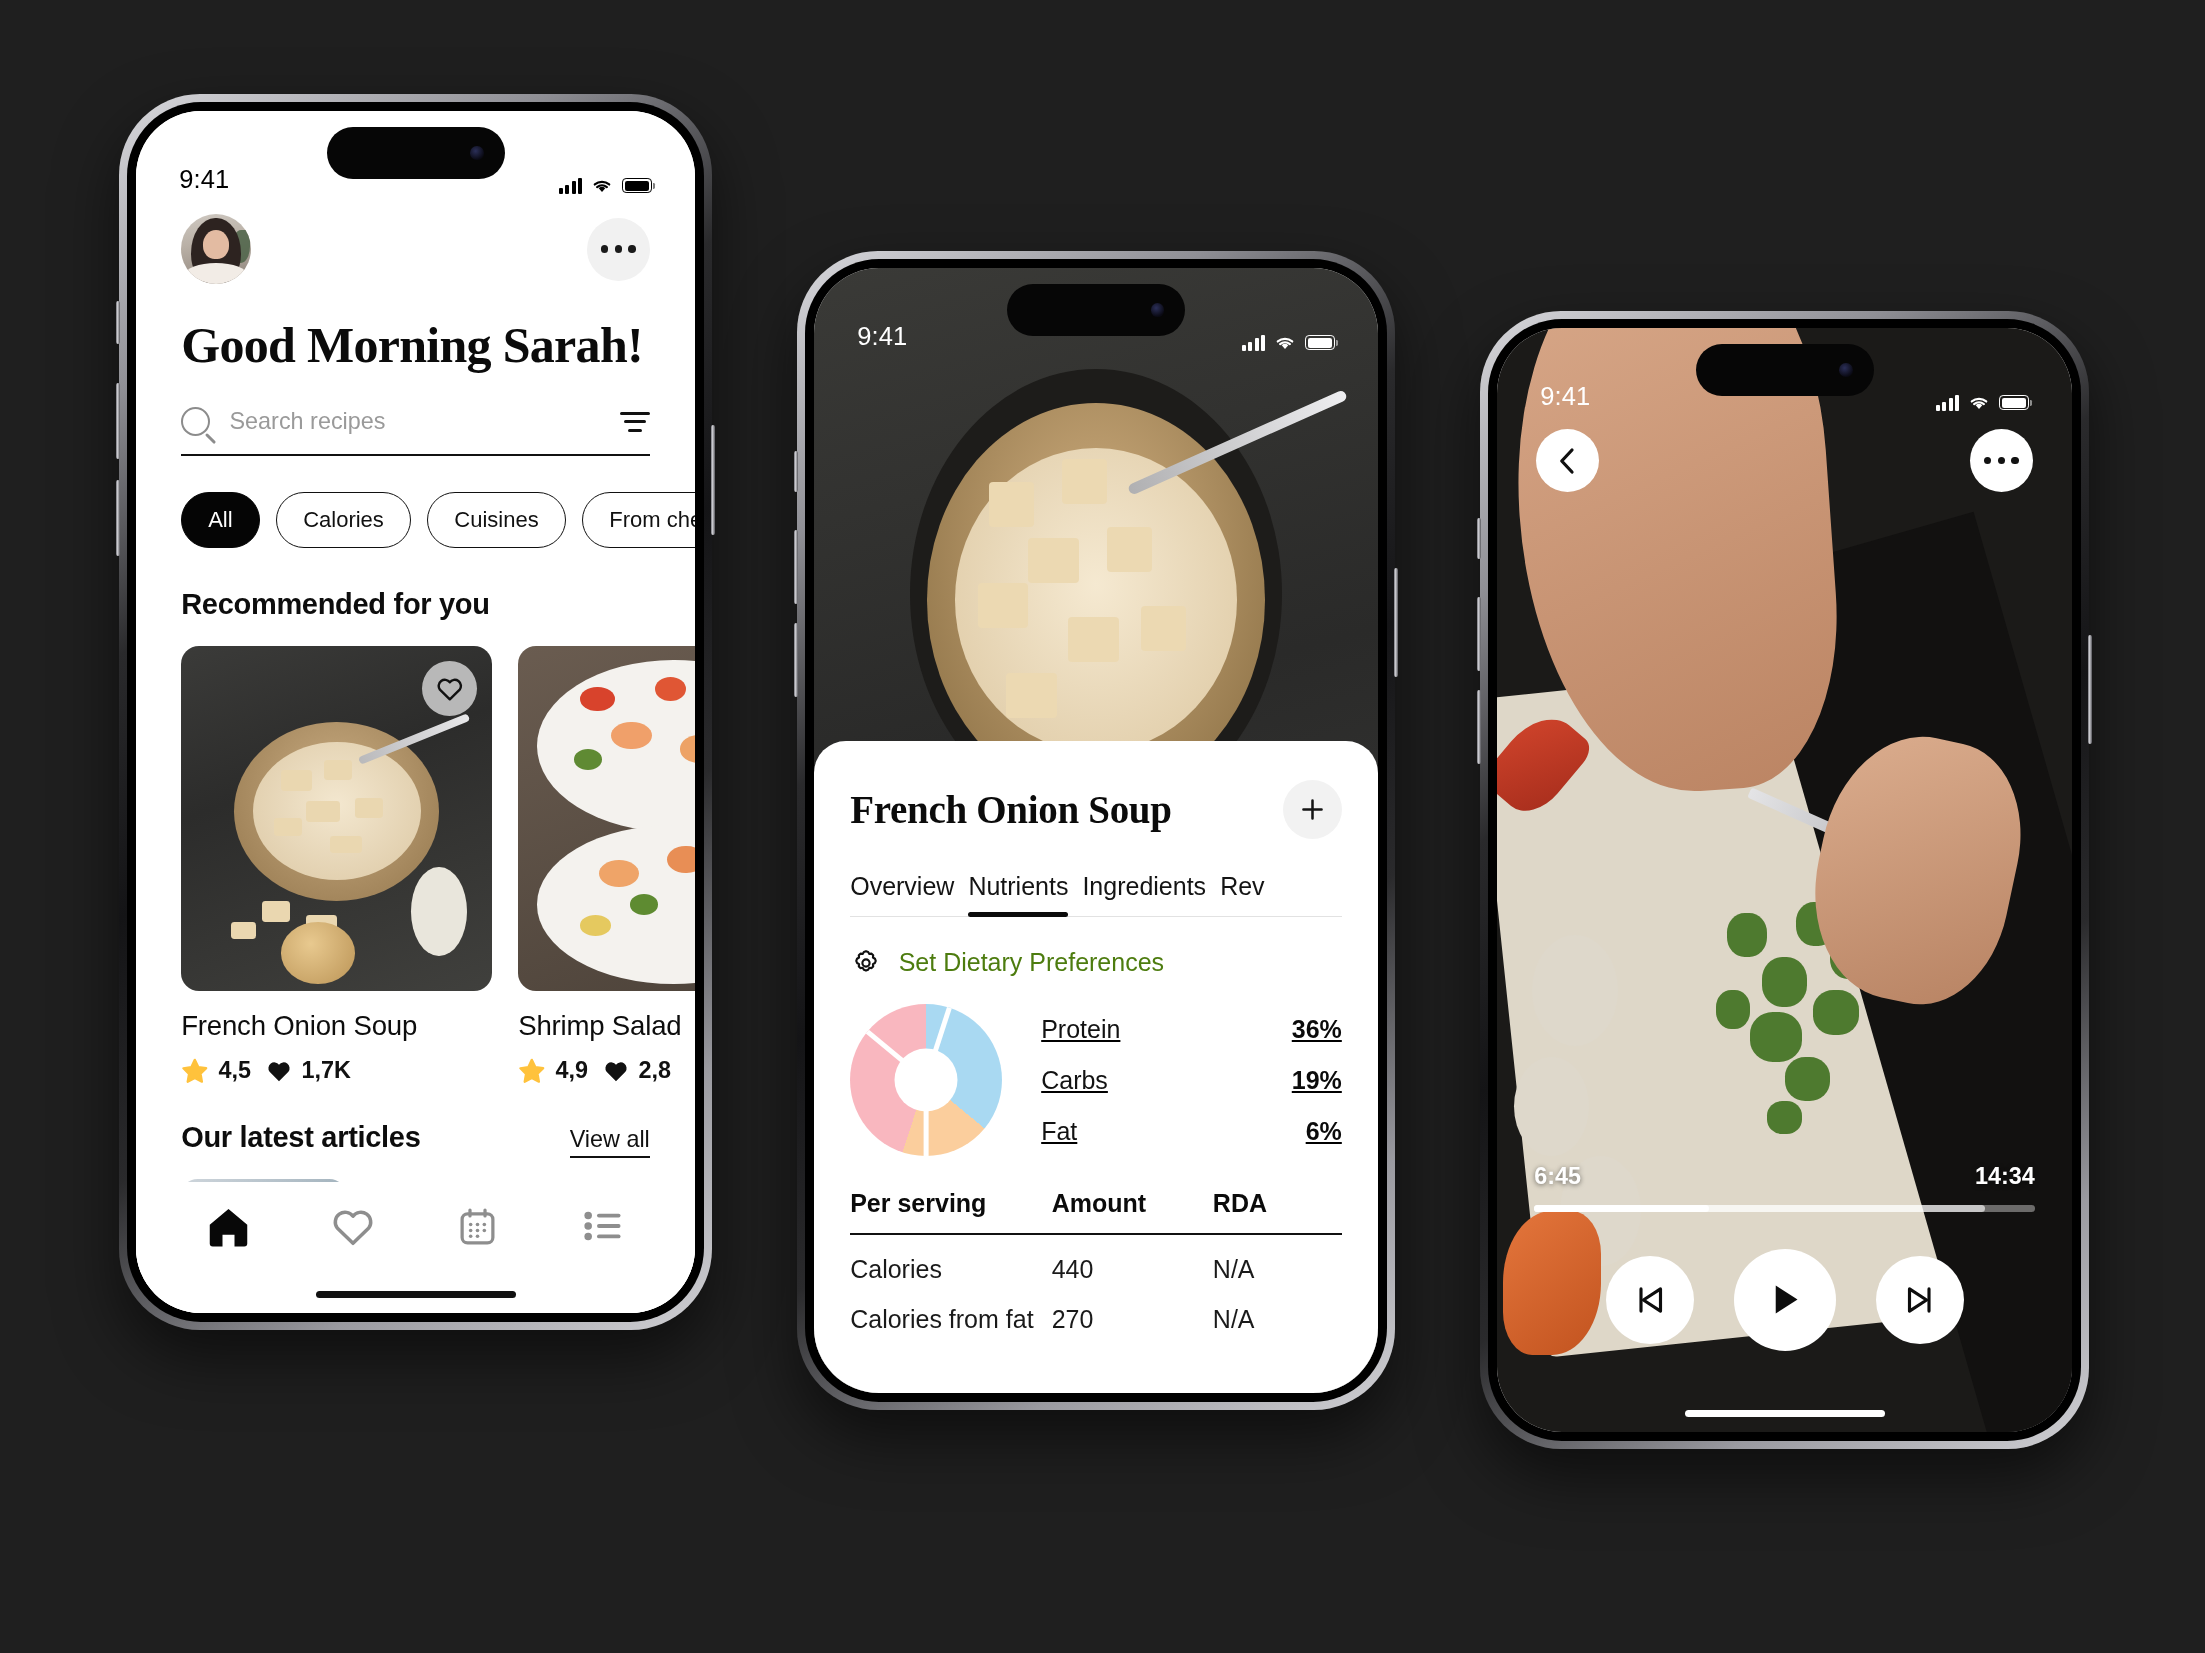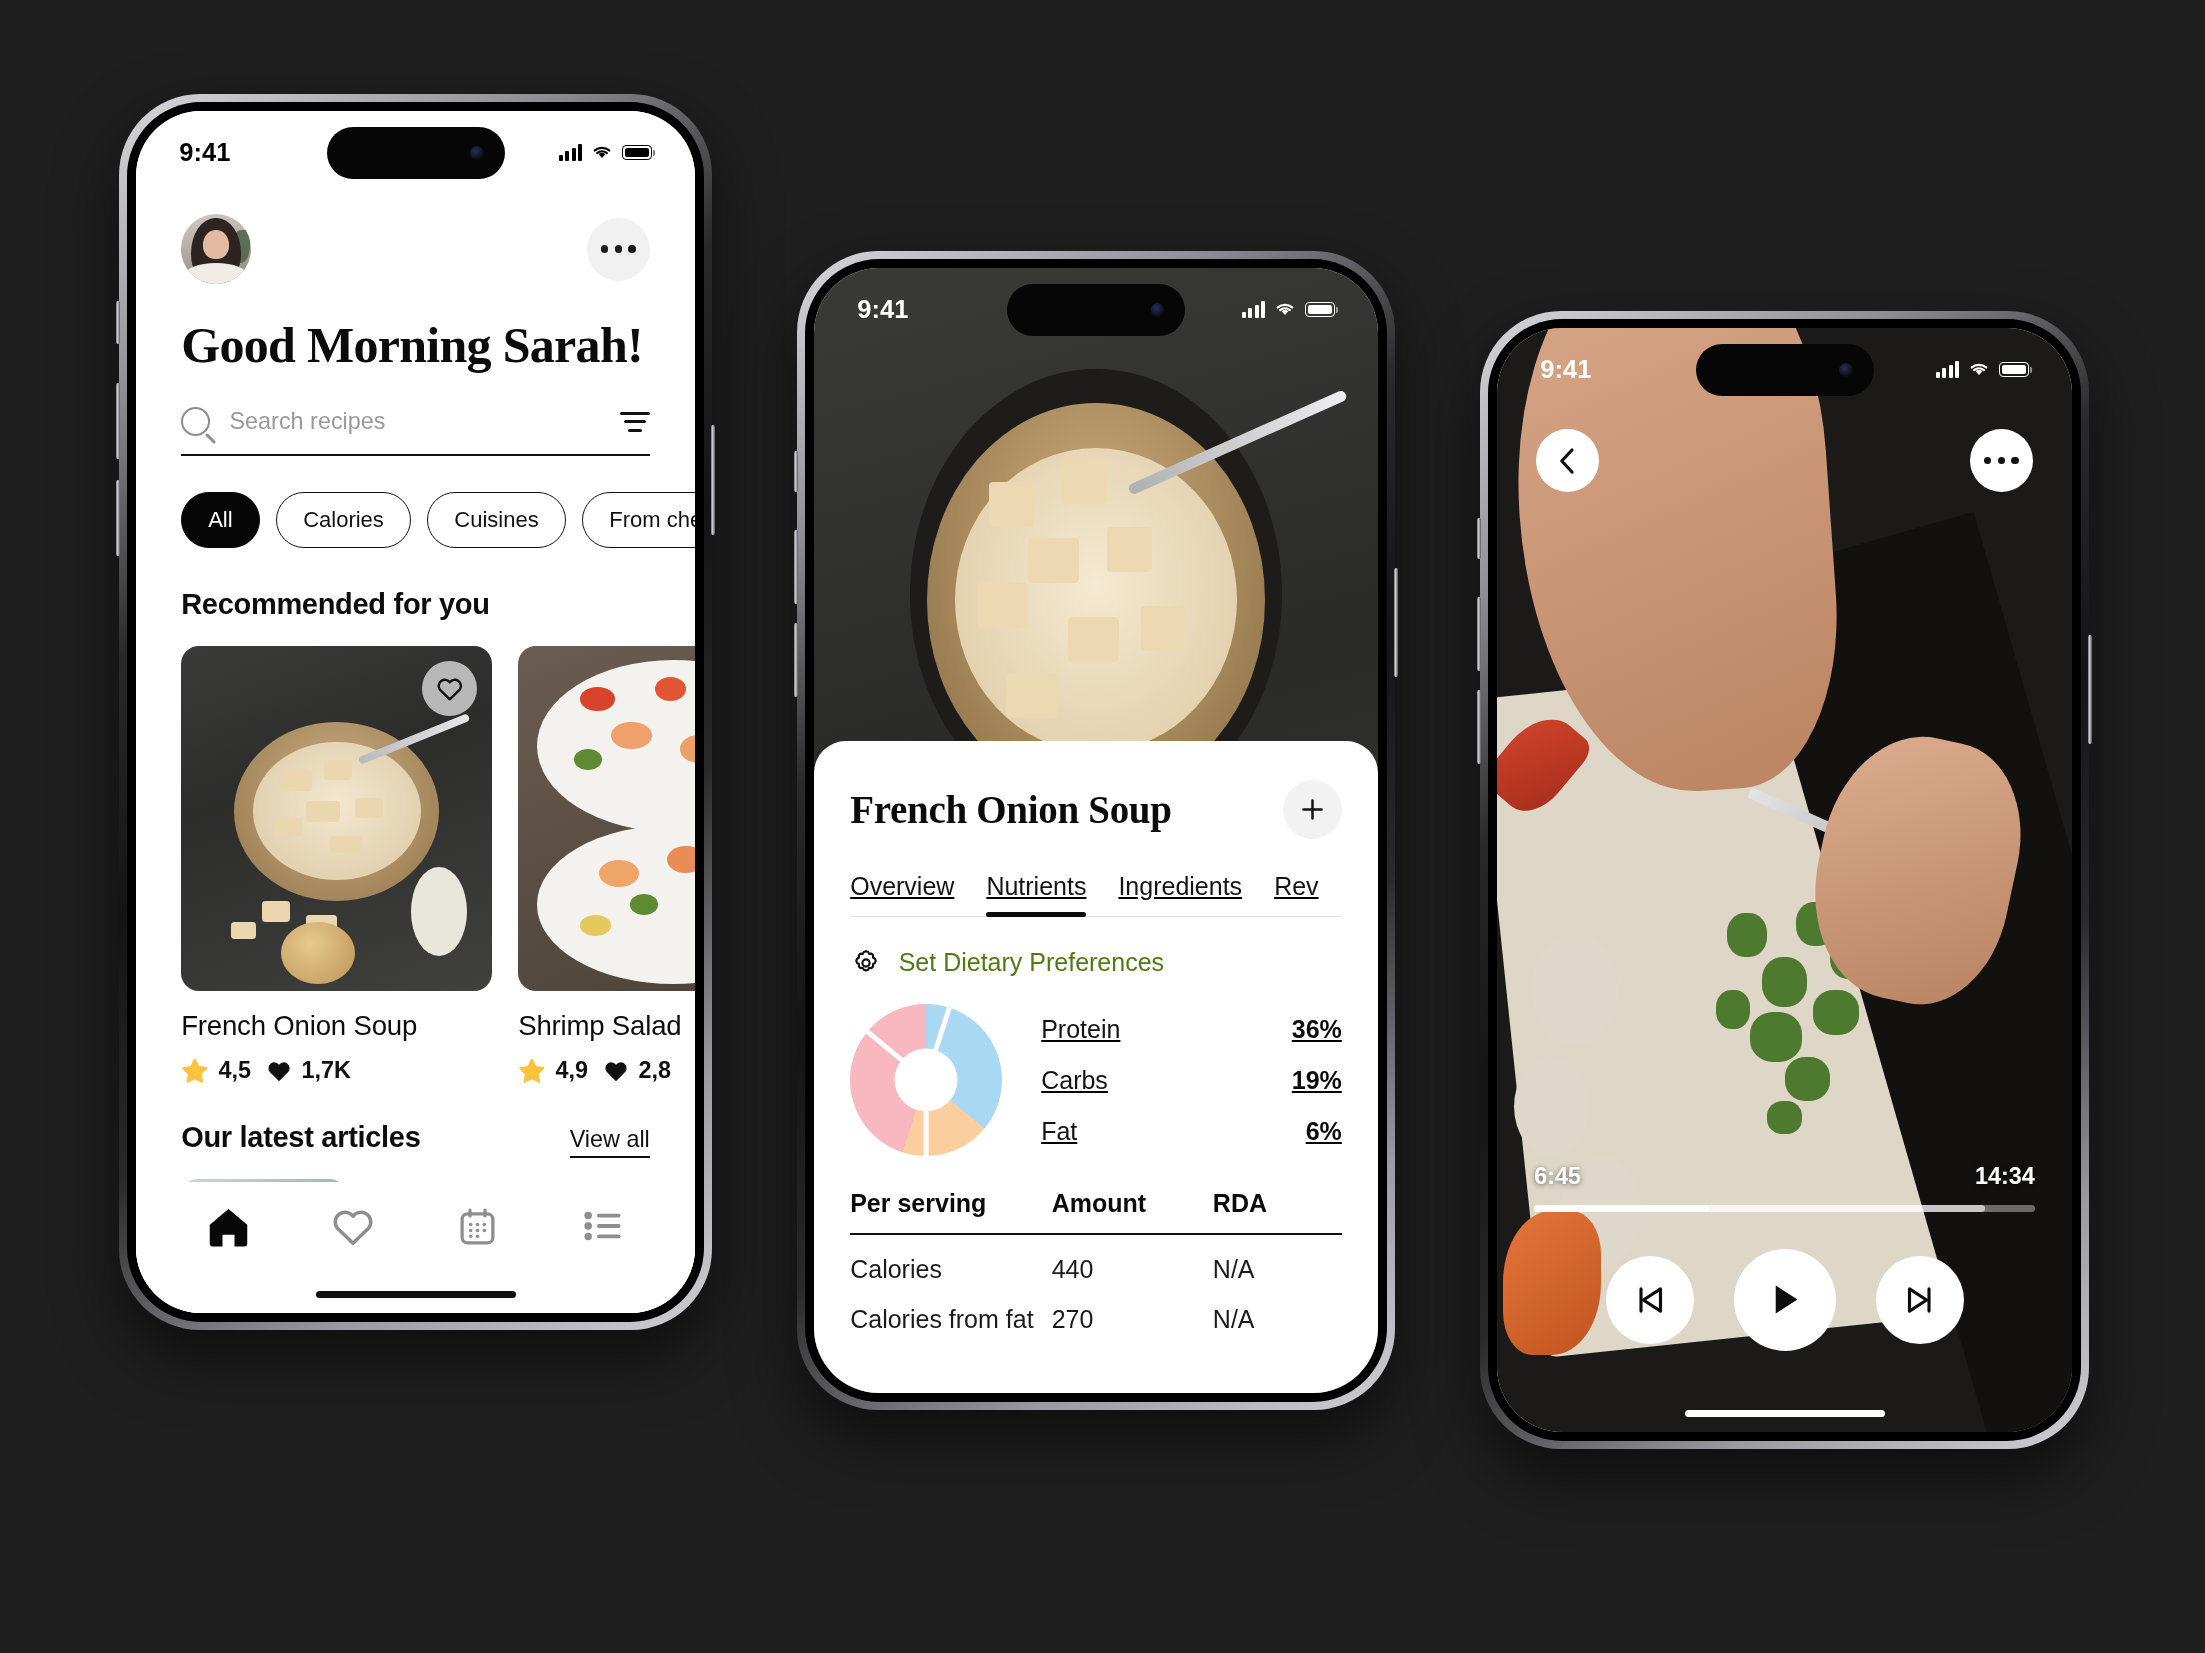--- a/index.html
+++ b/index.html
@@ -34,23 +34,23 @@
   }
 
   
   .btn-side { position:absolute; background:linear-gradient(90deg,#74747a,#cfcfd4 40%,#55555a); border-radius:2.1px; }
   .btn-left { left:-3.4px; width:4.8px; }
   .btn-right{ right:-3.4px; width:4.8px; }
 
   
   .statusbar {
     position:absolute; top:0; left:0; right:0; height:83px;
-    display:flex; align-items:center; justify-content:space-between;
+    display:flex; align-items:flex-end; justify-content:space-between;
     padding:0 43px; z-index:40;
-    font-weight:700; letter-spacing:0.1px;
+    font-weight:400; letter-spacing:0.1px;
   }
   .sb-time { font-size:25.5px; }
   .sb-right { display:flex; align-items:center; gap:9px; }
   .dark-text { color:#000; }
   .light-text{ color:#fff; }
 
   .island {
     position:absolute; top:16px; left:50%; transform:translateX(-50%);
     width:178px; height:52px; border-radius:29px; background:#060606; z-index:45;
   }
@@ -193,21 +193,21 @@
 
   .sheet {
     position:absolute; left:0; right:0; bottom:0; height:58%;
     background:#fff; border-radius:32px 32px 0 0; padding:39px 36px 0; z-index:25; overflow:hidden;
   }
   .sheet-head { display:flex; align-items:center; justify-content:space-between; }
   .sheet-title { font-family:"Liberation Serif",serif; font-weight:700; font-size:39px; color:#0B0B0B; letter-spacing:-0.3px; }
   .plus-btn { width:59px; height:59px; border-radius:50%; background:#F2F2F2;
     display:flex; align-items:center; justify-content:center; flex:none; }
 
-  .tabs { display:flex; gap:32px; margin-top:33px; position:relative; border-bottom:1.7px solid #E2E2E2;text-decoration:underline; }
+  .tabs { display:flex; gap:14px; margin-top:33px; position:relative; border-bottom:1.7px solid #E2E2E2; }
   .tab { font-size:25px; color:#141414; padding-bottom:15px; white-space:nowrap; position:relative; }
   .tab.active::after{ content:""; position:absolute; left:0; right:0; bottom:-1.7px; height:4.8px; background:#0B0B0B; border-radius:2.8px; }
 
   .pref-row { display:flex; align-items:center; gap:16.5px; margin-top:30px; }
   .pref-txt { font-size:25px; color:#4d7c0f; }
 
   .nutri { display:flex; align-items:center; gap:39px; margin-top:25px; }
   .donut { width:152px; height:152px; border-radius:50%; flex:none; position:relative; }
   .donut::after{ content:""; position:absolute; left:50%; top:50%; transform:translate(-50%,-50%);
     width:63px; height:63px; border-radius:50%; background:#fff; }

